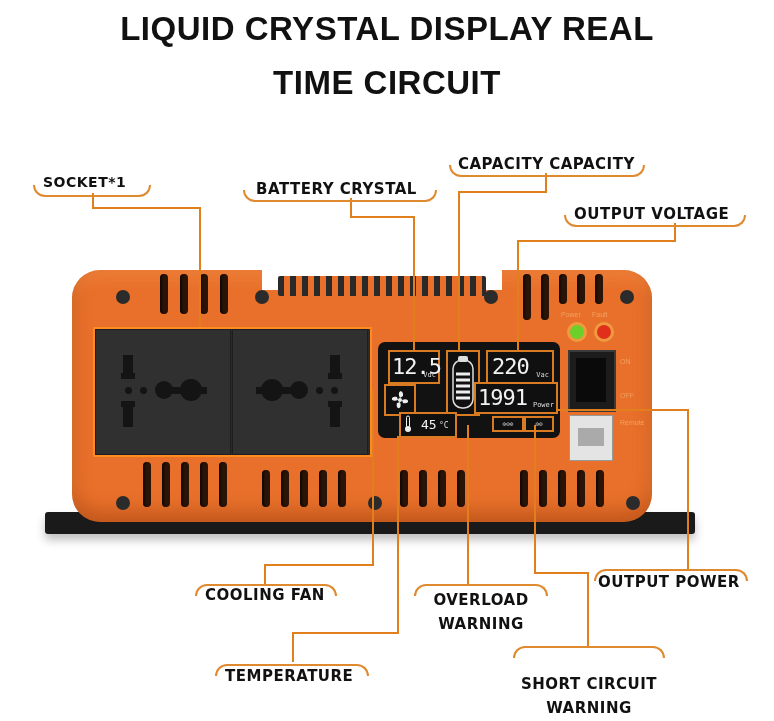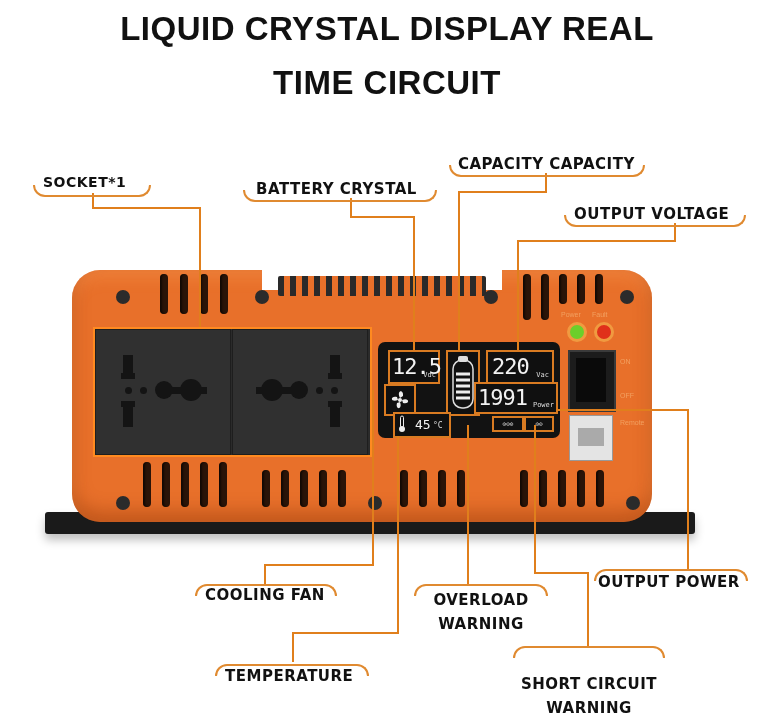--- a/index.html
+++ b/index.html
@@ -127,21 +127,21 @@
     <div class="seg" style="left:96px;top:40px;width:80px;height:28px">
       <span class="big" style="position:absolute;left:2px;top:3px">1991</span>
       <span class="unit" style="position:absolute;right:2px;bottom:3px">Power</span>
     </div>
     <div class="seg" style="left:6px;top:42px;width:28px;height:28px">
       <svg width="28" height="28" viewBox="0 0 28 28">
         <circle cx="14" cy="14" r="2" fill="#eee"></circle>
         <path d="M14 12 C10 4 18 3 17 10 Z M16 14 C24 11 24 19 17 17 Z M14 16 C17 24 9 24 11 17 Z M12 14 C4 17 4 9 11 11 Z" fill="#eee"></path>
       </svg>
     </div>
-    <div class="seg" style="left:15px;top:70px;width:54px;height:22px">
+    <div class="seg" style="left:21px;top:70px;width:54px;height:22px">
       <svg width="10" height="20" viewBox="0 0 10 20" style="position:absolute;left:2px;top:0">
         <rect x="3.5" y="2" width="3" height="12" rx="1.5" fill="none" stroke="#eee" stroke-width="1"></rect>
         <circle cx="5" cy="15" r="3" fill="#eee"></circle>
       </svg>
       <span style="position:absolute;left:20px;top:3px;font-size:13px">45</span>
       <span class="unit" style="position:absolute;left:38px;top:7px;font-size:8px">°C</span>
     </div>
     <div class="seg" style="left:114px;top:74px;width:28px;height:12px;font-size:6px;text-align:center;line-height:12px">
       <span>⊙⊙⊙</span>
     </div>

